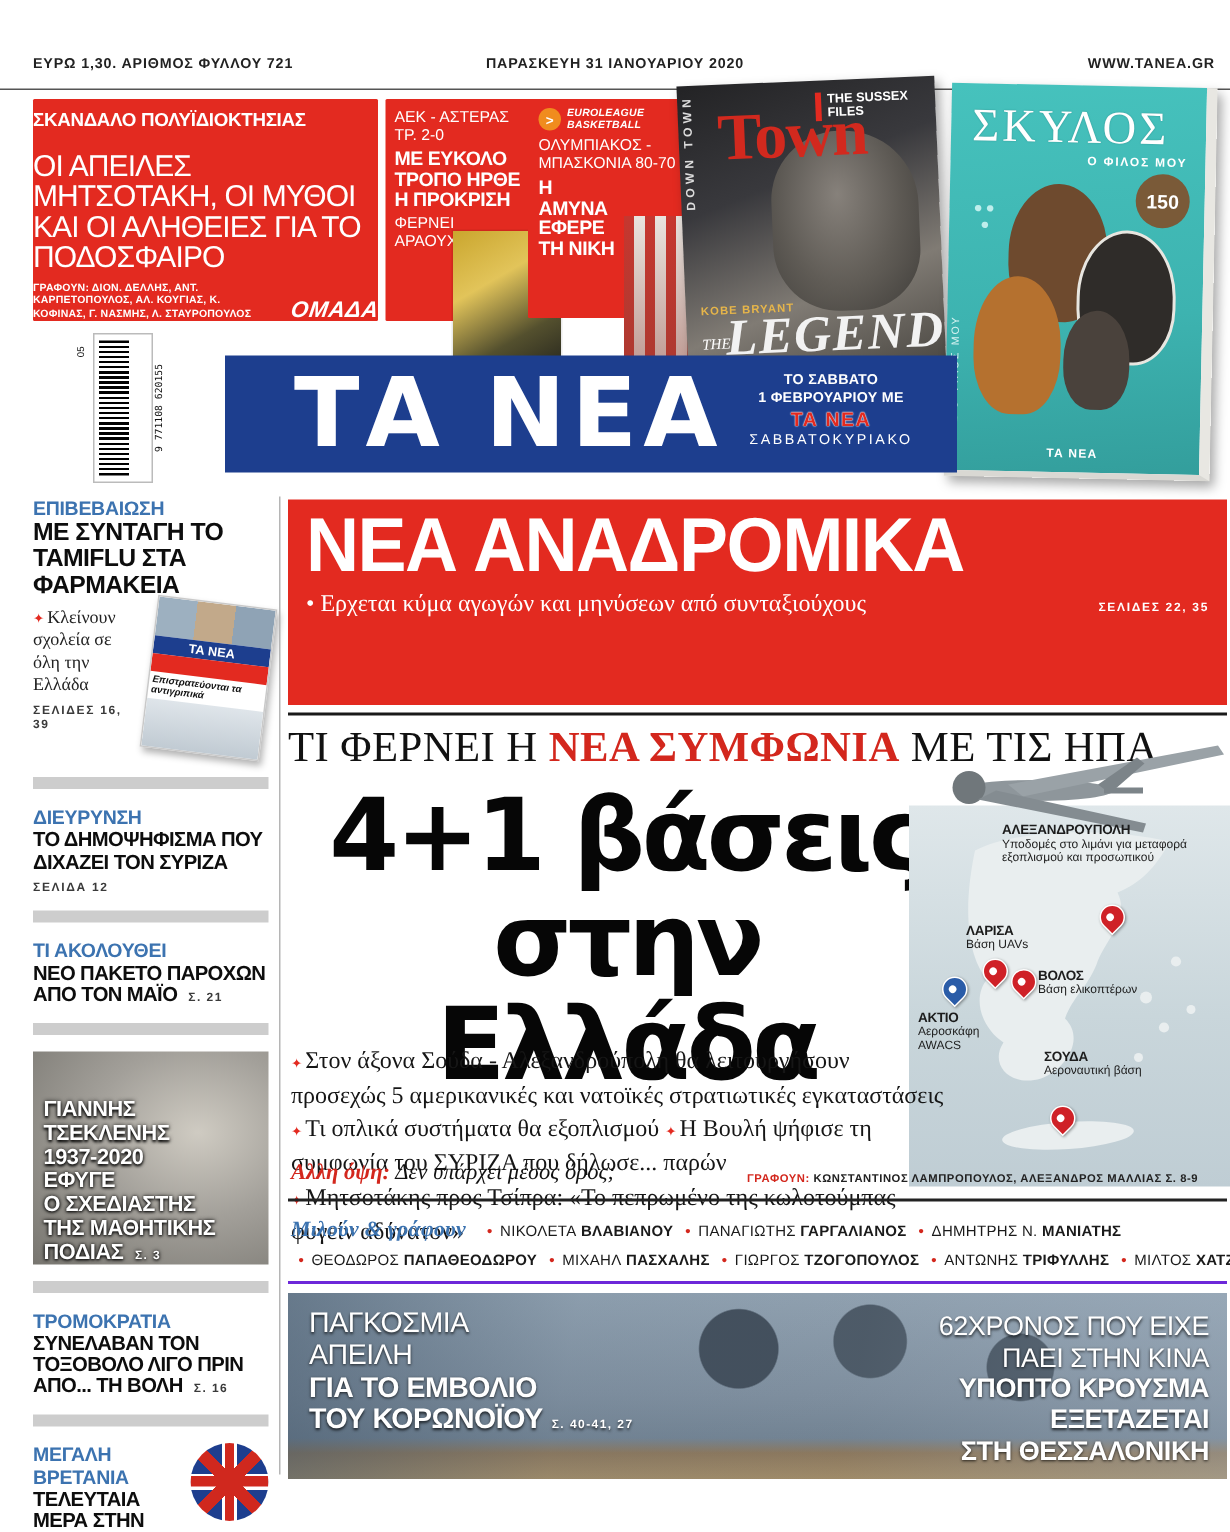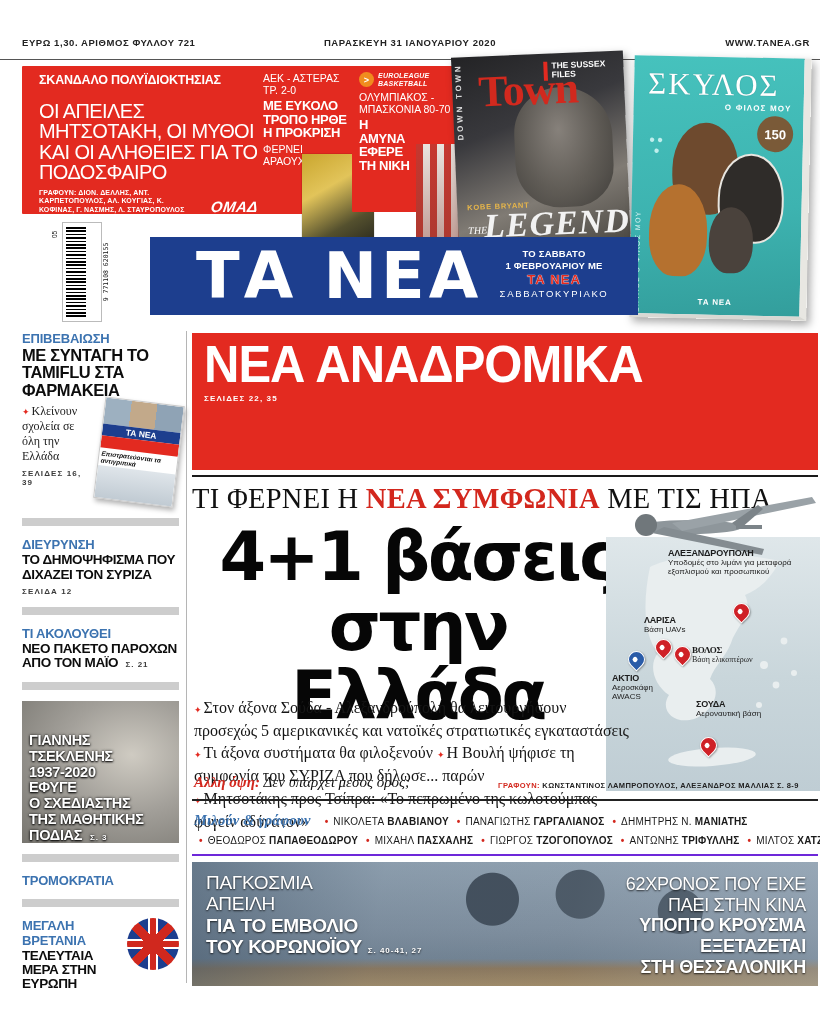--- a/index.html
+++ b/index.html
@@ -181,21 +181,21 @@
     <span>ΕΥΡΩ 1,30. ΑΡΙΘΜΟΣ ΦΥΛΛΟΥ 721</span>
   </div>
   <div class="abs topbar" style="left:0;right:0;top:32px;text-align:center;">
     <span>ΠΑΡΑΣΚΕΥΗ 31 ΙΑΝΟΥΑΡΙΟΥ 2020</span>
   </div>
   <div class="abs topbar" style="right:10px;top:32px;">
     <span>WWW.TANEA.GR</span>
   </div>
   <div class="abs topline"></div>
 
-  <div class="abs redbox" style="left:22px;top:66px;width:230px;height:134px;padding:7px 17px;">
+  <div class="abs redbox" style="left:22px;top:66px;width:230px;height:134px;padding:7px 0;">
     <div class="rb-kicker">ΣΚΑΝΔΑΛΟ ΠΟΛΥΪΔΙΟΚΤΗΣΙΑΣ</div>
     <div class="rb-title">ΟΙ ΑΠΕΙΛΕΣ ΜΗΤΣΟΤΑΚΗ, ΟΙ ΜΥΘΟΙ ΚΑΙ ΟΙ ΑΛΗΘΕΙΕΣ ΓΙΑ ΤΟ ΠΟΔΟΣΦΑΙΡΟ</div>
     <div style="display:flex;justify-content:space-between;align-items:flex-end;">
       <div class="rb-by" style="width:160px;">ΓΡΑΦΟΥΝ: ΔΙΟΝ. ΔΕΛΛΗΣ, ΑΝΤ. ΚΑΡΠΕΤΟΠΟΥΛΟΣ, ΑΛ. ΚΟΥΓΙΑΣ, Κ. ΚΟΦΙΝΑΣ, Γ. ΝΑΣΜΗΣ, Λ. ΣΤΑΥΡΟΠΟΥΛΟΣ</div>
       <div class="omada">ΟΜΑΔΑ</div>
     </div>
   </div>
 
   <div class="abs redbox" style="left:257px;top:66px;width:91px;height:134px;padding:7px 6px;">
     <div class="rb-s1">ΑΕΚ - ΑΣΤΕΡΑΣ ΤΡ. 2-0</div>
@@ -301,40 +301,43 @@
         <div>ΤΗΣ ΜΑΘΗΤΙΚΗΣ</div>
         <div><span>ΠΟΔΙΑΣ</span>
           <span class="tsek-page">Σ. 3</span></div>
       </div>
     </div>
 
     <div class="sep"></div>
 
     <div>
       <div class="lc-kicker">ΤΡΟΜΟΚΡΑΤΙΑ</div>
+      <div class="lc-title"><span>ΣΥΝΕΛΑΒΑΝ ΤΟΝ ΤΟΞΟΒΟΛΟ ΛΙΓΟ ΠΡΙΝ ΑΠΟ... ΤΗ ΒΟΛΗ</span>
+        <span class="tsek-page" style="color:#3a3a3a;">Σ. 16</span></div>
     </div>
 
     <div class="sep"></div>
 
     <div>
       <div class="ukflag"></div>
       <div class="lc-kicker">ΜΕΓΑΛΗ ΒΡΕΤΑΝΙΑ</div>
       <div class="lc-title" style="width:96px;">ΤΕΛΕΥΤΑΙΑ ΜΕΡΑ ΣΤΗΝ ΕΥΡΩΠΗ</div>
 
       <div style="clear:both;"></div>
     </div>
   </div>
 
   <div class="abs divider" style="left:186px;top:331px;height:652px;"></div>
 
   <div class="abs main" style="left:192px;top:333px;height:688px;">
 
     <div class="abs banner" style="left:0;right:0;top:0;">
       <div class="bn-t1">ΝΕΑ ΑΝΑΔΡΟΜΙΚΑ</div>
       <div class="bn-row">
+        <div class="bn-sub">Ερχεται κύμα αγωγών και μηνύσεων από συνταξιούχους</div>
         <div class="bn-page">ΣΕΛΙΔΕΣ 22, 35</div>
       </div>
     </div>
 
     <div class="abs strap" style="left:0;right:0;top:142px;">
       <span>ΤΙ ΦΕΡΝΕΙ Η </span><span class="red">ΝΕΑ ΣΥΜΦΩΝΙΑ</span><span> ΜΕ ΤΙΣ ΗΠΑ</span>
     </div>
 
     <div class="abs" style="left:0;top:190px;">
       <div class="bigline">4+1 βάσεις</div>
@@ -367,42 +370,42 @@
       </div>
       <div class="pin" style="left:121px;top:110px;"></div>
 
       <div class="glabel" style="left:32px;top:122px;">
         <div class="nm">ΛΑΡΙΣΑ</div>
         <div class="ds">Βάση UAVs</div>
       </div>
       <div class="pin" style="left:43px;top:146px;"></div>
       <div class="pin" style="left:62px;top:153px;"></div>
 
-      <div class="glabel" style="left:80px;top:152px;width:120px;font-family:Liberation Serif, serif;">
+      <div class="glabel" style="left:80px;top:152px;width:120px;">
         <div class="nm">ΒΟΛΟΣ</div>
         <div class="ds">Βάση ελικοπτέρων</div>
       </div>
 
       <div class="pin blue" style="left:16px;top:158px;"></div>
       <div class="glabel" style="left:0px;top:180px;width:62px;">
         <div class="nm">ΑΚΤΙΟ</div>
         <div class="ds">Αεροσκάφη AWACS</div>
       </div>
 
       <div class="glabel" style="left:84px;top:206px;width:70px;">
         <div class="nm">ΣΟΥΔΑ</div>
         <div class="ds">Αεροναυτική βάση</div>
       </div>
       <div class="pin" style="left:88px;top:244px;"></div>
     </div>
 
     <div class="abs bullets" style="left:2px;top:364px;width:436px;">
       <p>
         <span class="bstar">✦</span><span>Στον άξονα Σούδα - Αλεξανδρούπολη θα λειτουργήσουν προσεχώς 5 αμερικανικές και νατοϊκές στρατιωτικές εγκαταστάσεις</span>
-        <span class="bstar">✦</span><span>Τι άξονα συστήματα θα φιλοξενούν</span>
+        <span class="bstar">✦</span><span>Τι οπλικά συστήματα θα εξοπλισμού</span>
         <span class="bstar">✦</span><span>Η Βουλή ψήφισε τη συμφωνία του ΣΥΡΙΖΑ που δήλωσε... παρών</span>
       </p>
       <p>
         <span class="bstar">✦</span><span>Μητσοτάκης προς Τσίπρα: «Το πεπρωμένο της κωλοτούμπας φυγείν αδύνατον»</span>
       </p>
     </div>
 
     <div class="abs otherview" style="left:2px;top:441px;">
       <span class="lbl">Αλλη όψη:</span>
       <span>Δεν υπάρχει μέσος όρος;</span>

